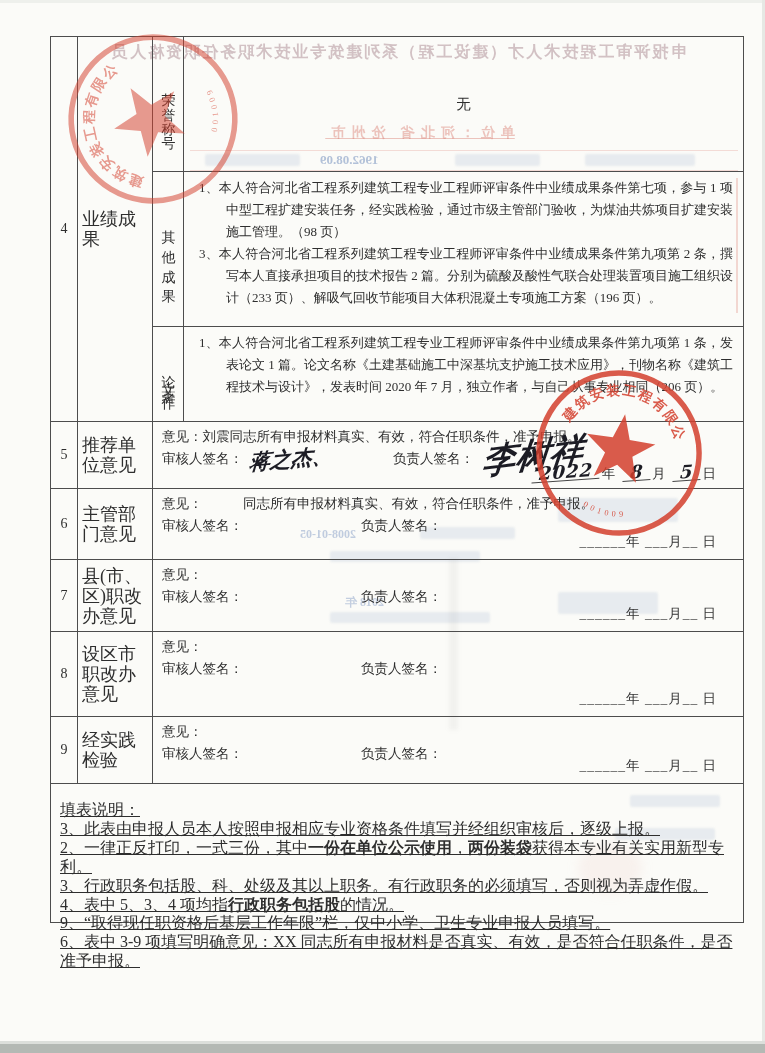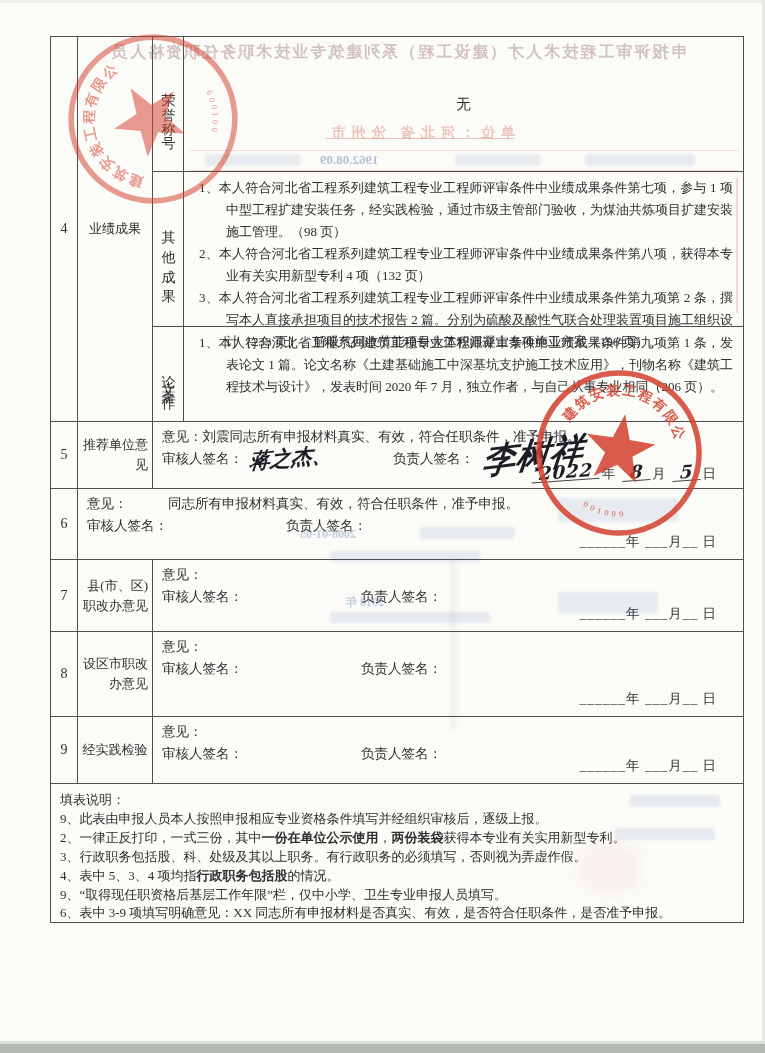--- a/index.html
+++ b/index.html
@@ -39,54 +39,54 @@
     background:rgba(232,172,168,0.12); filter:blur(6px); border-radius:50%; }
 
   
   .tbl { position:absolute; left:50px; top:36px; width:694px; z-index:2;
     border:1px solid #4d4d4d; background:transparent; font-size:13px; }
   .row { display:flex; width:100%; }
   .bt { border-top:1px solid #4d4d4d; }
   .c-no { width:27px; border-right:1px solid #4d4d4d; display:flex; align-items:center;
     justify-content:center; font-size:14px; }
   .c-lbl { width:75px; border-right:1px solid #4d4d4d; display:flex; align-items:center;
-    justify-content:center; text-align:right; font-size:13px; line-height:20px; padding:2px 4px; }
+    justify-content:center; text-align:left; font-size:18px; line-height:20px; padding:2px 4px; }
   .sub-wrap { flex:1; display:flex; flex-direction:column; }
   .subrow { display:flex; }
   .sub-lbl { width:31px; border-right:1px solid #4d4d4d; display:flex; align-items:center;
     justify-content:center; }
   .vert { writing-mode:vertical-rl; text-orientation:upright; font-size:14px; }
   .ls-honor { letter-spacing:15px; margin-top:14px; }
   .ls-other { letter-spacing:20px; margin-top:20px; }
   .ls-paper { letter-spacing:7px; margin-top:7px; }
   .sub-content { flex:1; }
   .center-cell { display:flex; align-items:center; justify-content:center; font-size:14.5px; }
   .list { padding:5px 10px 4px 15px; }
   .li { padding-left:27px; text-indent:-27px; line-height:22px; font-size:13px; text-align:justify; }
   .h134 { height:134px; } .h155 { height:155px; } .h95 { height:95px; }
   .r5 { height:67px; } .r6 { height:71px; } .r7 { height:72px; } .r8 { height:85px; } .r9 { height:67px; }
   .op-cell { flex:1; position:relative; padding:5px 10px 4px 9px; font-size:13.5px; }
   .op-line { line-height:20px; }
-  .sig-line { display:flex; align-items:center; line-height:22px; margin-top:1px; }
+  .sig-line { display:flex; align-items:flex-end; line-height:22px; margin-top:1px; }
   .sig-gap { margin-left:118px; }
   .row-5 .sig-gap { margin-left:60px; }
   .date-line { position:absolute; right:26px; bottom:8px; font-size:13.5px; letter-spacing:1px; color:#333; }
   .row-5 .date-line { bottom:5px; }
 
   
   .hw { font-family:"DejaVu Serif", serif; font-style:italic; font-weight:bold; color:#1c1c24;
     display:inline-block; }
   .hw-reviewer { font-size:21px; transform:rotate(-5deg) skewX(-9deg); margin-left:6px; margin-top:-2px; }
   .hw-resp { font-size:34px; transform:rotate(-7deg) skewX(-13deg); margin-left:8px; margin-top:-8px;
     line-height:30px; }
   .hwd { font-size:18px; transform:rotate(-4deg) skewX(-8deg); border-bottom:1px solid #444;
     padding:0 7px; margin:0 2px; line-height:16px; }
 
   
-  .notes { height:139px; padding:7px 9px 4px 9px; font-size:13px; }
+  .notes { height:139px; padding:17px 9px 4px 9px; font-size:16px;text-decoration:underline; }
   .note-line { line-height:18.9px; }
 
   
   .seal { position:absolute; z-index:3; pointer-events:none; }
   .seal-a { left:60px; top:26px; width:186px; height:186px; opacity:0.52; transform:rotate(-104deg); }
   .seal-b { left:528px; top:362px; width:182px; height:182px; opacity:0.85; transform:rotate(9deg); }
 </style>
 </head>
 <body>
 
@@ -126,21 +126,20 @@
             <span class="vert ls-honor">荣誉称号</span>
           </div>
           <div class="sub-content center-cell">无</div>
         </div>
         <div class="subrow h155 bt">
           <div class="sub-lbl">
             <span class="vert ls-other">其他成果</span>
           </div>
           <div class="sub-content list">
             <div class="li">1、本人符合河北省工程系列建筑工程专业工程师评审条件中业绩成果条件第七项，参与 1 项中型工程扩建安装任务，经实践检验，通过市级主管部门验收，为煤油共炼项目扩建安装施工管理。（98 页）</div>
-            <div class="li">2、本人符合河北省工程系列建筑工程专业工程师评审条件中业绩成果条件第八项，获得本专业有关实用新型专利 4 项（132 页）</div>
             <div class="li">3、本人符合河北省工程系列建筑工程专业工程师评审条件中业绩成果条件第九项第 2 条，撰写本人直接承担项目的技术报告 2 篇。分别为硫酸及酸性气联合处理装置项目施工组织设计（233 页）、解吸气回收节能项目大体积混凝土专项施工方案（196 页）。</div>
           </div>
         </div>
         <div class="subrow h95 bt">
           <div class="sub-lbl">
             <span class="vert ls-paper">论文著作</span>
           </div>
           <div class="sub-content list">
             <div class="li">1、本人符合河北省工程系列建筑工程专业工程师评审条件中业绩成果条件第九项第 1 条，发表论文 1 篇。论文名称《土建基础施工中深基坑支护施工技术应用》，刊物名称《建筑工程技术与设计》，发表时间 2020 年 7 月，独立作者，与自己从事专业相同（206 页）。</div>
           </div>
@@ -162,20 +161,21 @@
         <div class="date-line">
           <span class="hw hwd">2022</span><span>年</span>
           <span class="hw hwd">8</span><span>月</span>
           <span class="hw hwd">5</span><span>日</span>
         </div>
       </div>
     </div>
 
     <div class="row r6 bt">
       <div class="c-no">6</div>
+      <div class="c-lbl">主管部门意见</div>
       <div class="op-cell">
         <div class="op-line">意见：　　　同志所有申报材料真实、有效，符合任职条件，准予申报。</div>
         <div class="sig-line">
           <span>审核人签名：</span>
           <span class="sig-gap">负责人签名：</span>
         </div>
         <div class="date-line">______年 ___月__ 日</div>
       </div>
     </div>
 
@@ -213,21 +213,21 @@
         <div class="sig-line">
           <span>审核人签名：</span>
           <span class="sig-gap">负责人签名：</span>
         </div>
         <div class="date-line">______年 ___月__ 日</div>
       </div>
     </div>
 
     <div class="notes bt">
       <div class="note-line">填表说明：</div>
-      <div class="note-line">9、此表由申报人员本人按照申报相应专业资格条件填写并经组织审核后，逐级上报。</div>
+      <div class="note-line">3、此表由申报人员本人按照申报相应专业资格条件填写并经组织审核后，逐级上报。</div>
       <div class="note-line"><span>2、一律正反打印，一式三份，其中</span><b>一份在单位公示使用</b><span>，</span><b>两份装袋</b><span>获得本专业有关实用新型专利。</span></div>
       <div class="note-line">3、行政职务包括股、科、处级及其以上职务。有行政职务的必须填写，否则视为弄虚作假。</div>
       <div class="note-line"><span>4、表中 5、3、4 项均指</span><b>行政职务包括股</b><span>的情况。</span></div>
       <div class="note-line">9、“取得现任职资格后基层工作年限”栏，仅中小学、卫生专业申报人员填写。</div>
       <div class="note-line">6、表中 3-9 项填写明确意见：XX 同志所有申报材料是否真实、有效，是否符合任职条件，是否准予申报。</div>
     </div>
   </div>
 
   <svg class="seal seal-a" viewBox="0 0 200 200">
     <defs>

